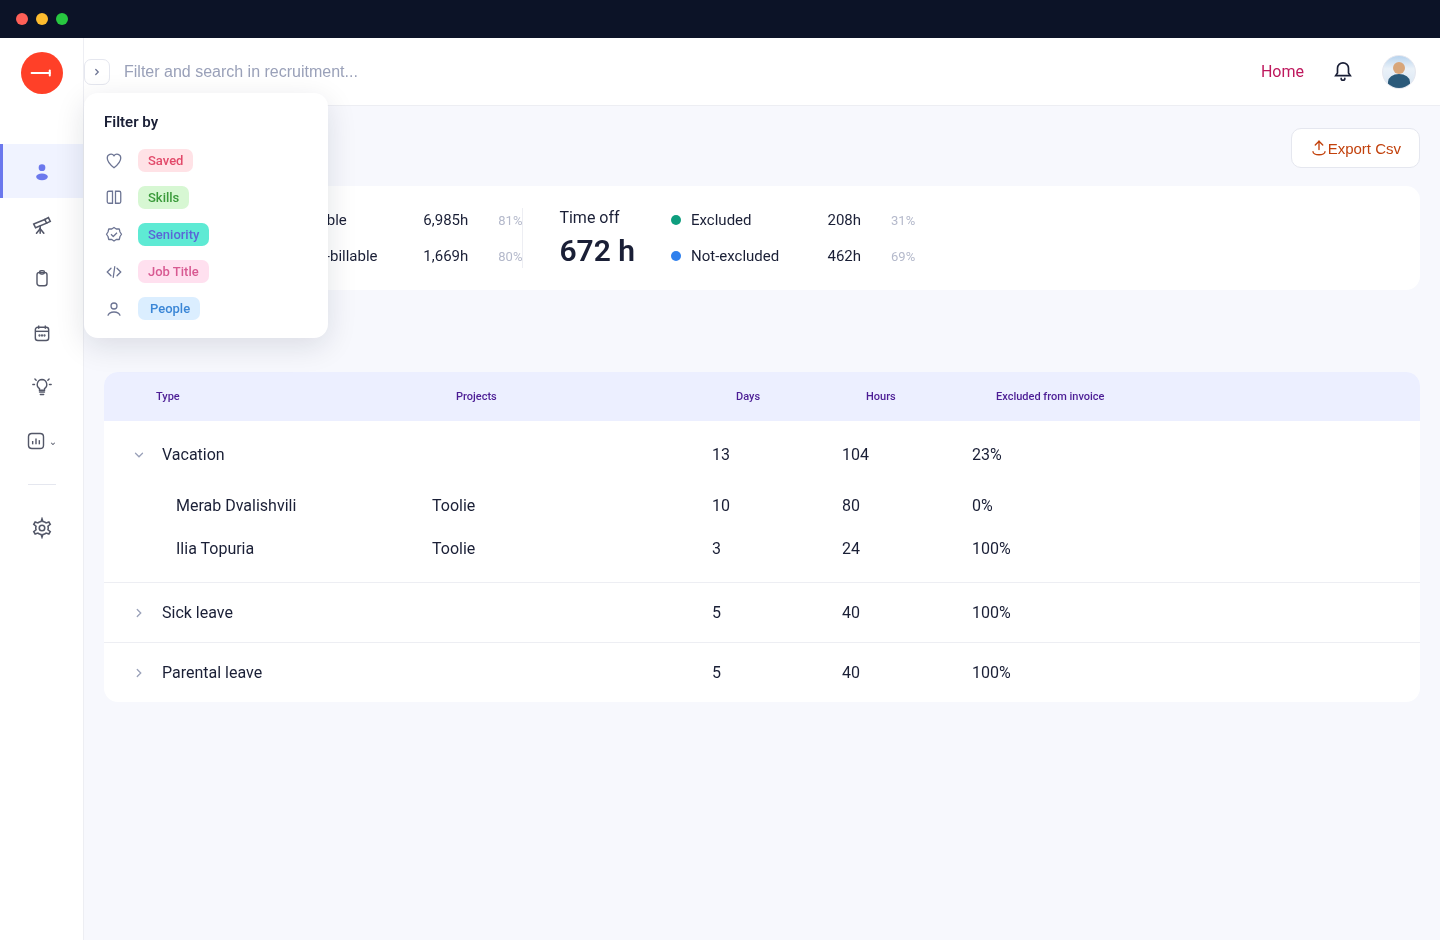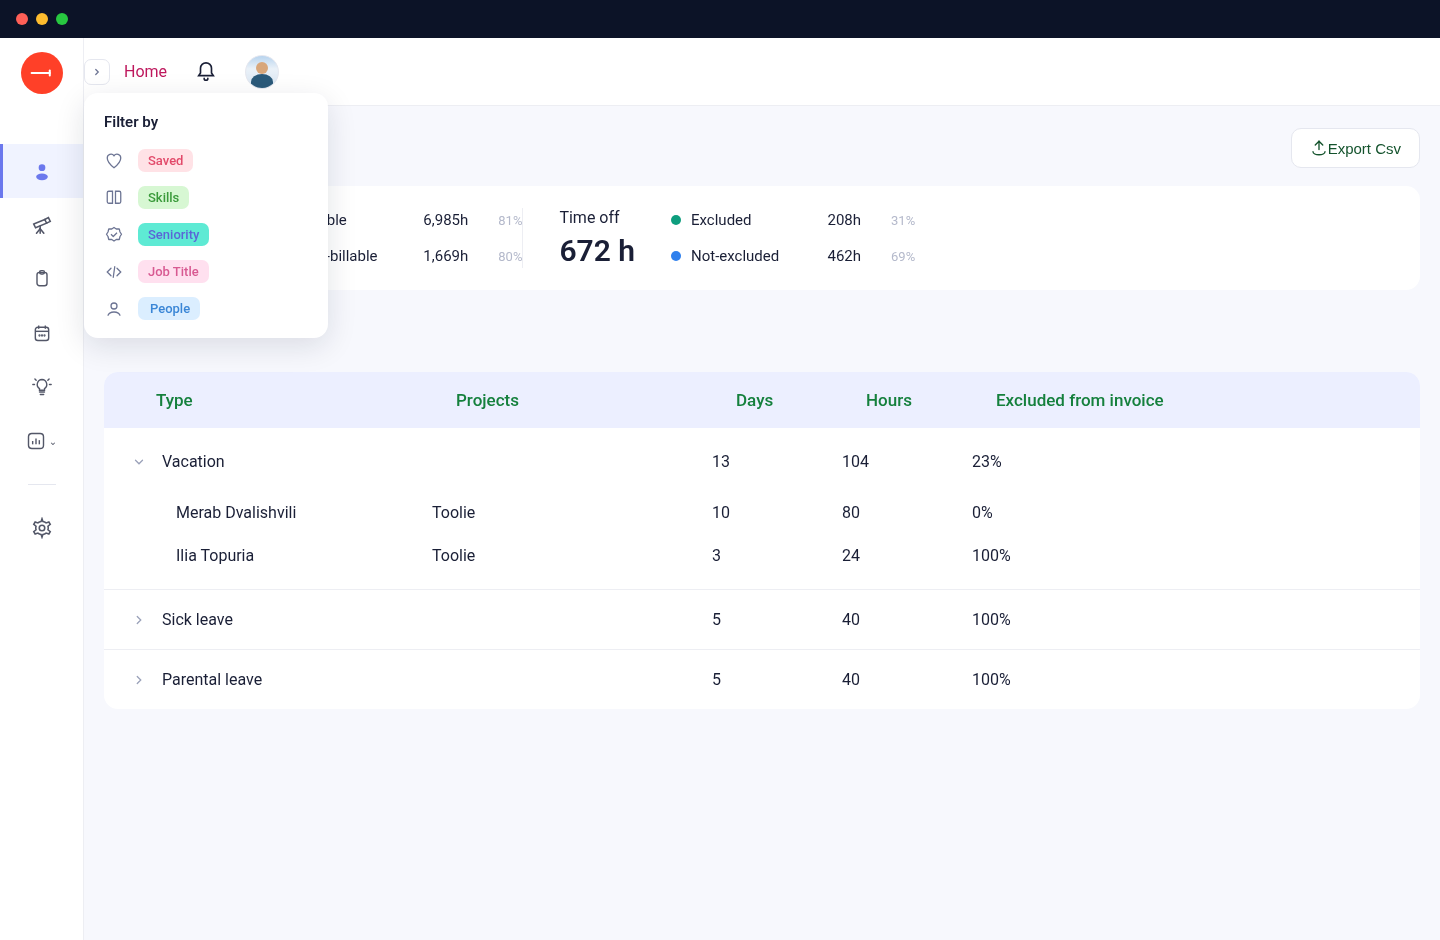--- a/index.html
+++ b/index.html
@@ -111,21 +111,21 @@
   font-size: 15px; color: #6c7493; cursor: pointer; position: relative;
 }
 .ptab.active { color: #3a4be8; font-weight: 500; }
 .ptab.active::after {
   content: ""; position: absolute; left: 0; right: 0; bottom: -14px; height: 2px;
   background: #3a4be8;
 }
 .export-btn {
   display: flex; align-items: center; 
   background: #fff; border: 1px solid #e5e7ef; border-radius: 10px;
-  padding: 10px 18px; font-size: 15px; color: #14532d; cursor: pointer;
+  padding: 10px 18px; font-size: 15px; color: #c2410c; cursor: pointer;
 }
 
 .metrics {
   background: #fff; border-radius: 14px; padding: 22px 28px;
   display: flex; align-items: center; gap: 0;
 }
 .metric-block { padding-right: 36px; }
 .metric-block.bordered { border-left: 1px solid #edeef3; padding-left: 36px; }
 .m-label { display: flex; align-items: baseline; gap: 8px; margin-bottom: 6px; }
 .m-title { font-size: 16px; color: #1a1f36; }
@@ -143,21 +143,21 @@
 .table {
   margin-top: 82px;
   background: #fff; border-radius: 14px; overflow: hidden;
 }
 .thead {
   display: grid;
   grid-template-columns: 300px 280px 130px 130px 1fr;
   background: #ecefff;
   padding: 18px 0 18px 52px;
 }
-.th { font-size: 17px; color: #15803d; font-weight: 500; }
+.th { font-size: 11px; color: #4c1d95; font-weight: 500; }
 .trow {
   display: grid;
   grid-template-columns: 300px 280px 130px 130px 1fr;
   align-items: center;
   padding: 20px 0 20px 28px;
   border-top: 1px solid #edeef3;
 }
 .trow.first { border-top: none; padding-top: 24px; }
 .trow.sub { border-top: none; padding-top: 12px; padding-bottom: 12px; }
 .type-cell { display: flex; align-items: center; gap: 14px; font-size: 16px; color: #1a1f36; }
@@ -269,20 +269,21 @@
     </div>
   </aside>
 
   <div class="main">
     <div class="topbar">
       <div class="chevbox">
         <svg width="10" height="10" viewBox="0 0 24 24" fill="none" stroke="currentColor" stroke-width="3" stroke-linecap="round">
             <path d="M9 6 L15 12 L9 18"></path>
           </svg>
       </div>
+      <input class="search-input" type="text" placeholder="Filter and search in recruitment..." style="">
       <div class="top-right">
         <span class="home-link">Home</span>
         <span class="bell">
           <svg width="22" height="22" viewBox="0 0 24 24" fill="none" stroke="currentColor" stroke-width="1.8" stroke-linecap="round">
               <path d="M6 8 a6 6 0 0 1 12 0 v5 l2 3 H4 l2 -3 Z"></path>
               <path d="M10 19 a2 2 0 0 0 4 0"></path>
             </svg>
         </span>
         <div class="avatar"></div>
       </div>

